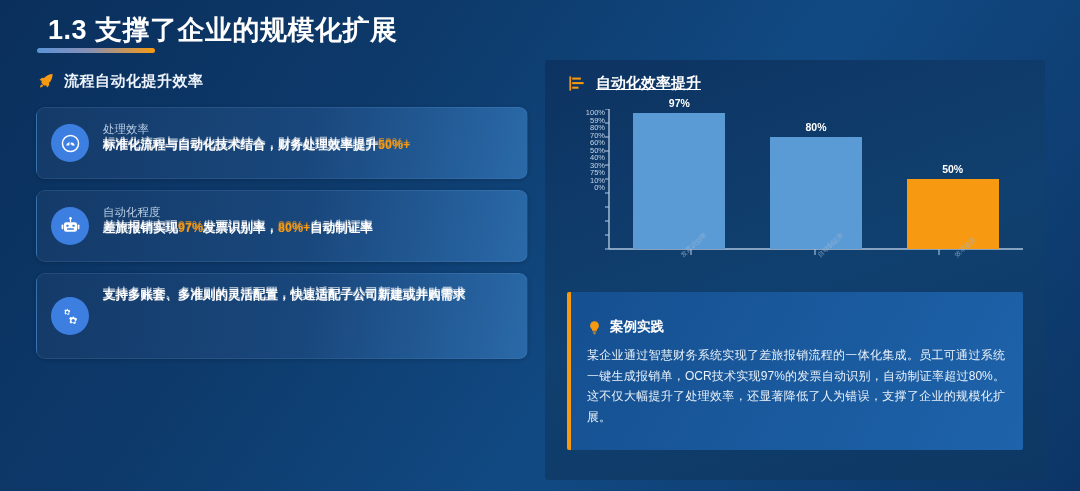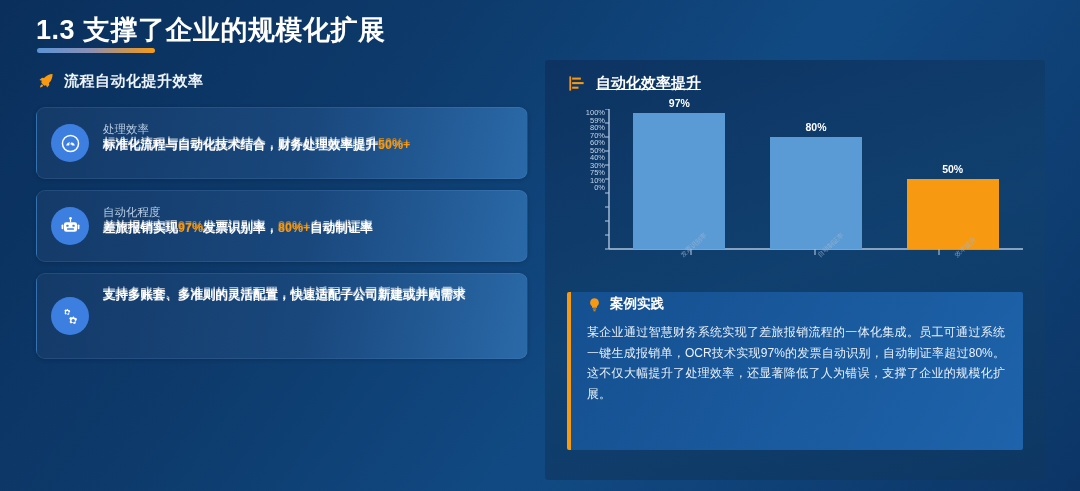--- a/index.html
+++ b/index.html
@@ -11,21 +11,21 @@
   body{
     background:linear-gradient(125deg,#0a2f5c 0%,#0d3a6b 32%,#114a83 60%,#0c3566 100%);
     position:relative;
   }
   
   #slide-title{
     position:absolute; left:36px; top:12px;
     color:#ffffff; font-size:27px; font-weight:bold;
     letter-spacing:.5px; white-space:nowrap;
   }
-  #slide-title .num{ font-weight:bold; }
+  #slide-title .num{ font-weight:bold;margin-left:12px; }
   #title-underline{
     position:absolute; left:37px; top:48px;
     width:118px; height:5px; border-radius:3px;
     background:linear-gradient(90deg,#5b93d6 0%,#8a90b5 45%,#f79a12 100%);
   }
   
   #left-col{ position:absolute; left:36px; top:72px; width:492px; }
   .section-head{
     display:flex; align-items:center; gap:9px; margin-bottom:16px;
   }
@@ -104,21 +104,21 @@
   .xlab{
     position:absolute; left:50%; top:2px;
     transform:rotate(-42deg); transform-origin:left top;
     color:#9cb6d2; font-size:6.5px; white-space:nowrap; opacity:.75;
   }
   
   #case-box{
     position:absolute; left:22px; top:232px; width:456px; height:158px;
     background:linear-gradient(120deg,#155091 0%,#1a5a9e 55%,#1e63ab 100%);
     border-left:4px solid #f79a12;
-    border-radius:2px; padding:3px 18px 0 16px;
+    border-radius:2px; padding:26px 18px 0 16px;
   }
   #case-head{ display:flex; align-items:center; gap:8px; margin-bottom:9px; }
   #case-head .sh-text{ color:#ffffff; font-size:13.5px; font-weight:bold; }
   #case-text{
     color:#e8f1fa; font-size:12px; line-height:1.72; text-align:justify;
   }
 </style>
 </head>
 <body>
 

